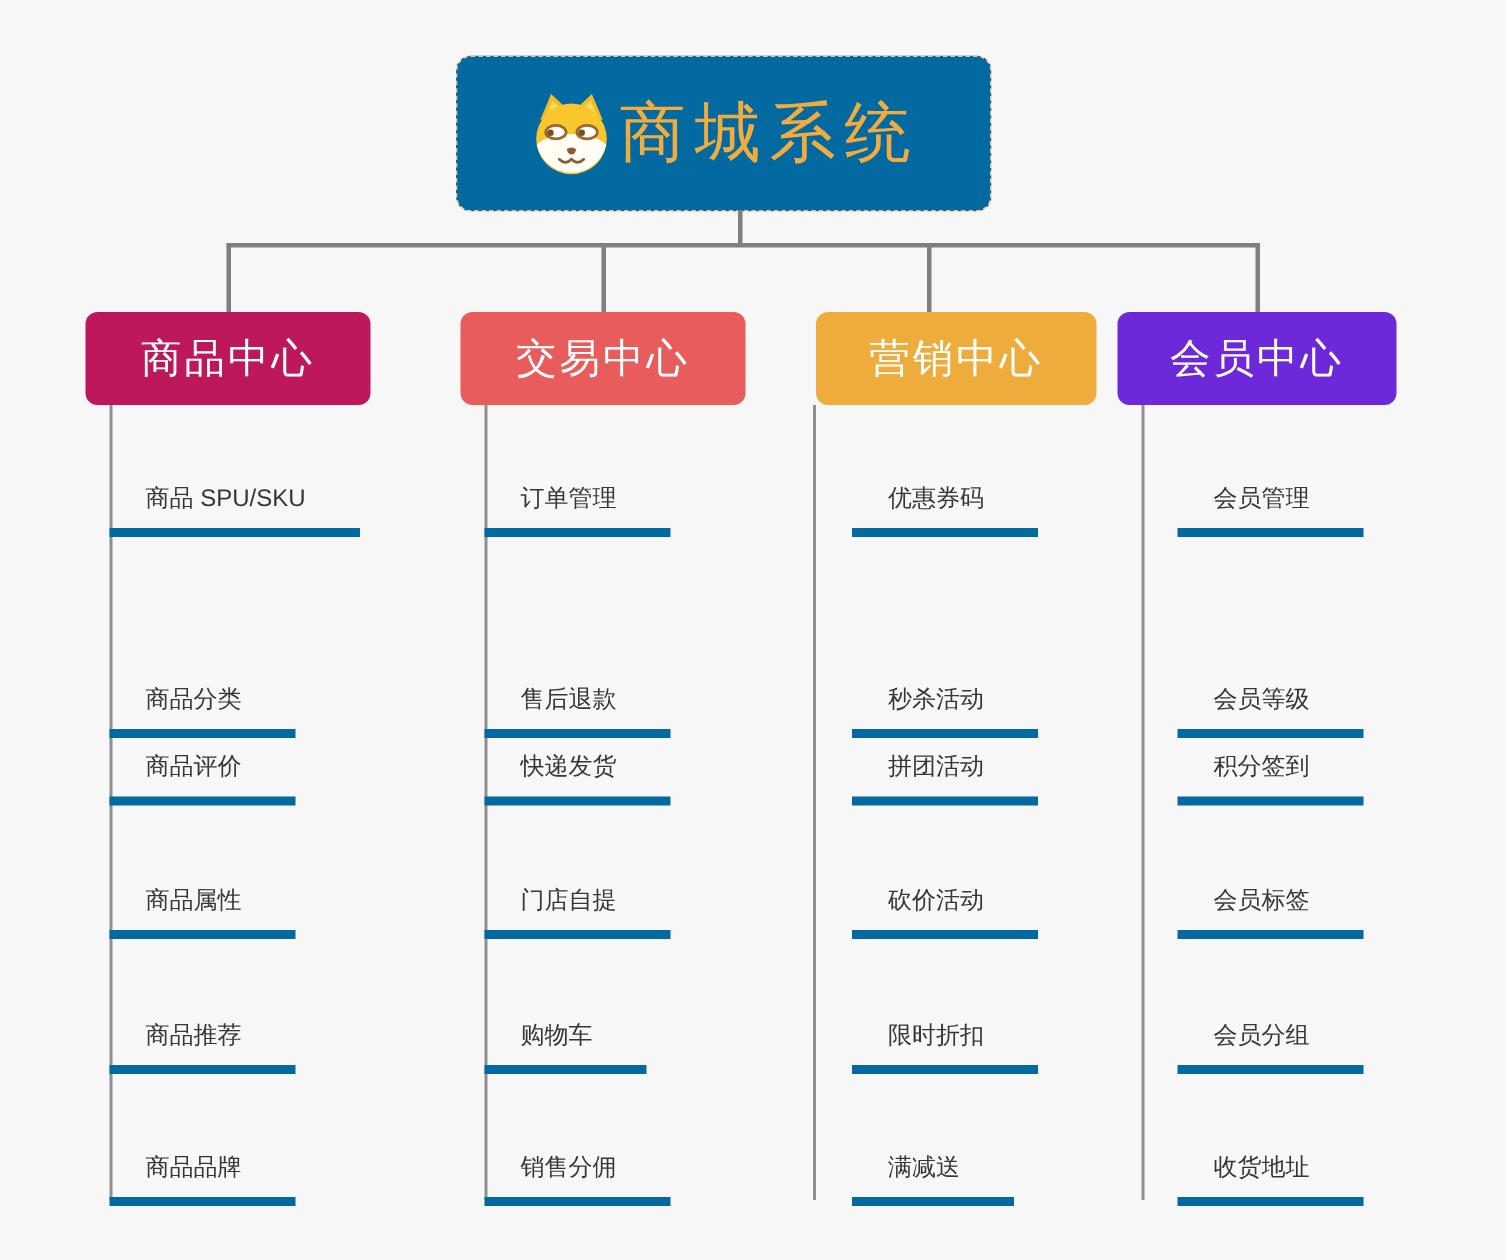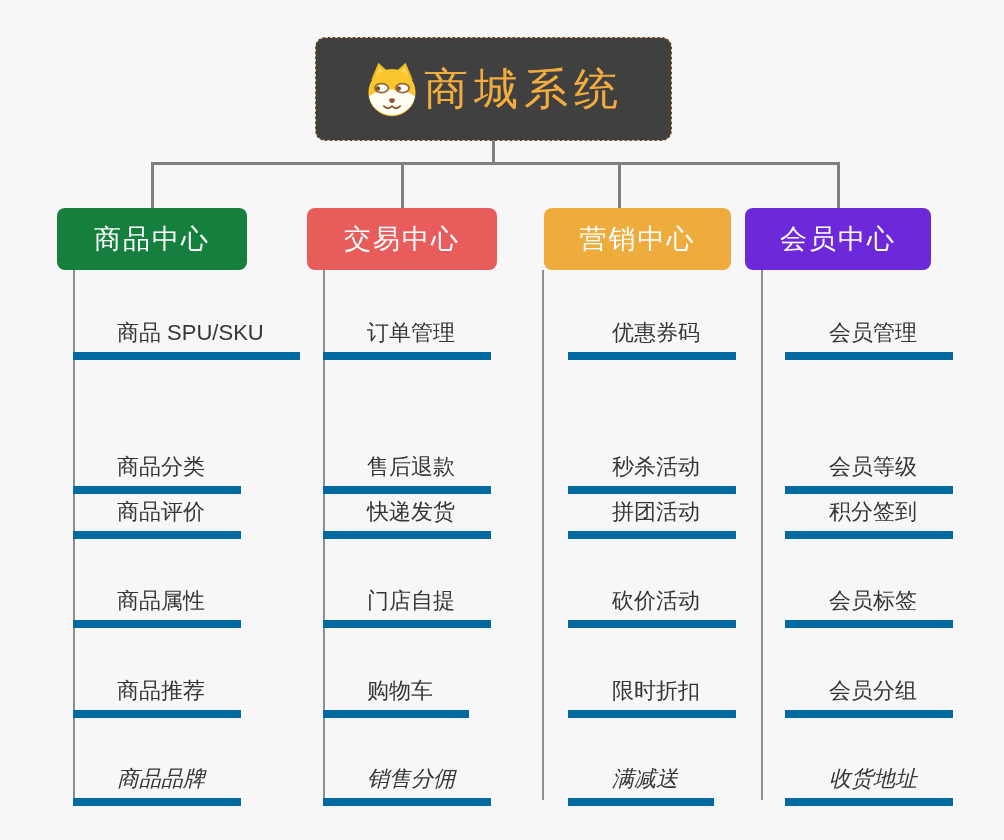--- a/index.html
+++ b/index.html
@@ -6,22 +6,22 @@
   body{
     width:1004px;height:840px;
     background:#F7F7F7;
     font-family:"Liberation Sans","DejaVu Sans",sans-serif;
     overflow:hidden;
   }
   .stage{position:relative;width:1004px;height:840px;background:#F7F7F7;}
 
   
   .root-node{
-    position:absolute;left:315px;top:37px;width:357px;height:104px;
-    background:#404040;border:1px dashed #F0C37E;border-radius:10px;
+    position:absolute;left:304px;top:37px;width:357px;height:104px;
+    background:#0369a1;border:1px dashed #F0C37E;border-radius:10px;
     display:flex;align-items:center;justify-content:center;gap:3px;
     box-sizing:border-box;
   }
   .root-title{
     font-size:44px;letter-spacing:6px;color:#F2AC3E;
     white-space:nowrap;line-height:1;
   }
   .root-icon{width:58px;height:58px;flex:0 0 auto;}
 
   
@@ -33,51 +33,51 @@
   .drop.d1{left:401px;}
   .drop.d2{left:618px;}
   .drop.d3{left:837px;}
 
   
   .branch{
     position:absolute;top:208px;height:62px;border-radius:8px;
     display:flex;align-items:center;justify-content:center;
     color:#FFFFFF;font-size:27px;letter-spacing:2px;box-sizing:border-box;
   }
-  .branch.b0{left:57px;width:190px;background:#15803d;text-align:right;}
+  .branch.b0{left:57px;width:190px;background:#be185d;text-align:right;}
   .branch.b1{left:307px;width:190px;background:#E85C5C;}
   .branch.b2{left:544px;width:187px;background:#EEAC3D;}
   .branch.b3{left:745px;width:186px;background:#6d28d9;}
 
   
   .spine{position:absolute;top:270px;width:2px;height:530px;background:#8F8F8F;}
   .spine.c0{left:73px;}
   .spine.c1{left:323px;}
   .spine.c2{left:542px;}
   .spine.c3{left:761px;}
 
   
   .leaf{
     position:absolute;
-    font-size:22px;color:#363636;line-height:30px;
-    padding:0 36px 4px 44px;
-    border-bottom:8px solid #0369a1;
+    font-size:16px;color:#363636;line-height:30px;
+    padding:0 36px 4px 24px;
+    border-bottom:6px solid #0369a1;
     white-space:nowrap;
     display:inline-block;
   }
   .c0.leaf{left:73px;}
   .c1.leaf{left:323px;}
   .c2.leaf{left:568px;}
   .c3.leaf{left:785px;}
   .r0{top:318px;}
   .r1{top:408px;margin-top:44px;}
   .r2{top:497px;}
   .r3{top:586px;}
   .r4{top:676px;}
-  .r5{top:764px;font-style:italic;}
+  .r5{top:764px;}
 </style>
 </head>
 <body>
 
 <div class="stage">
 
   <div class="root-node">
     <svg class="root-icon" viewBox="0 0 64 64" aria-hidden="true">
       <polygon points="9,22 17,3 30,15" fill="#F5BB22"></polygon>
       <polygon points="55,22 47,3 34,15" fill="#F5BB22"></polygon>

